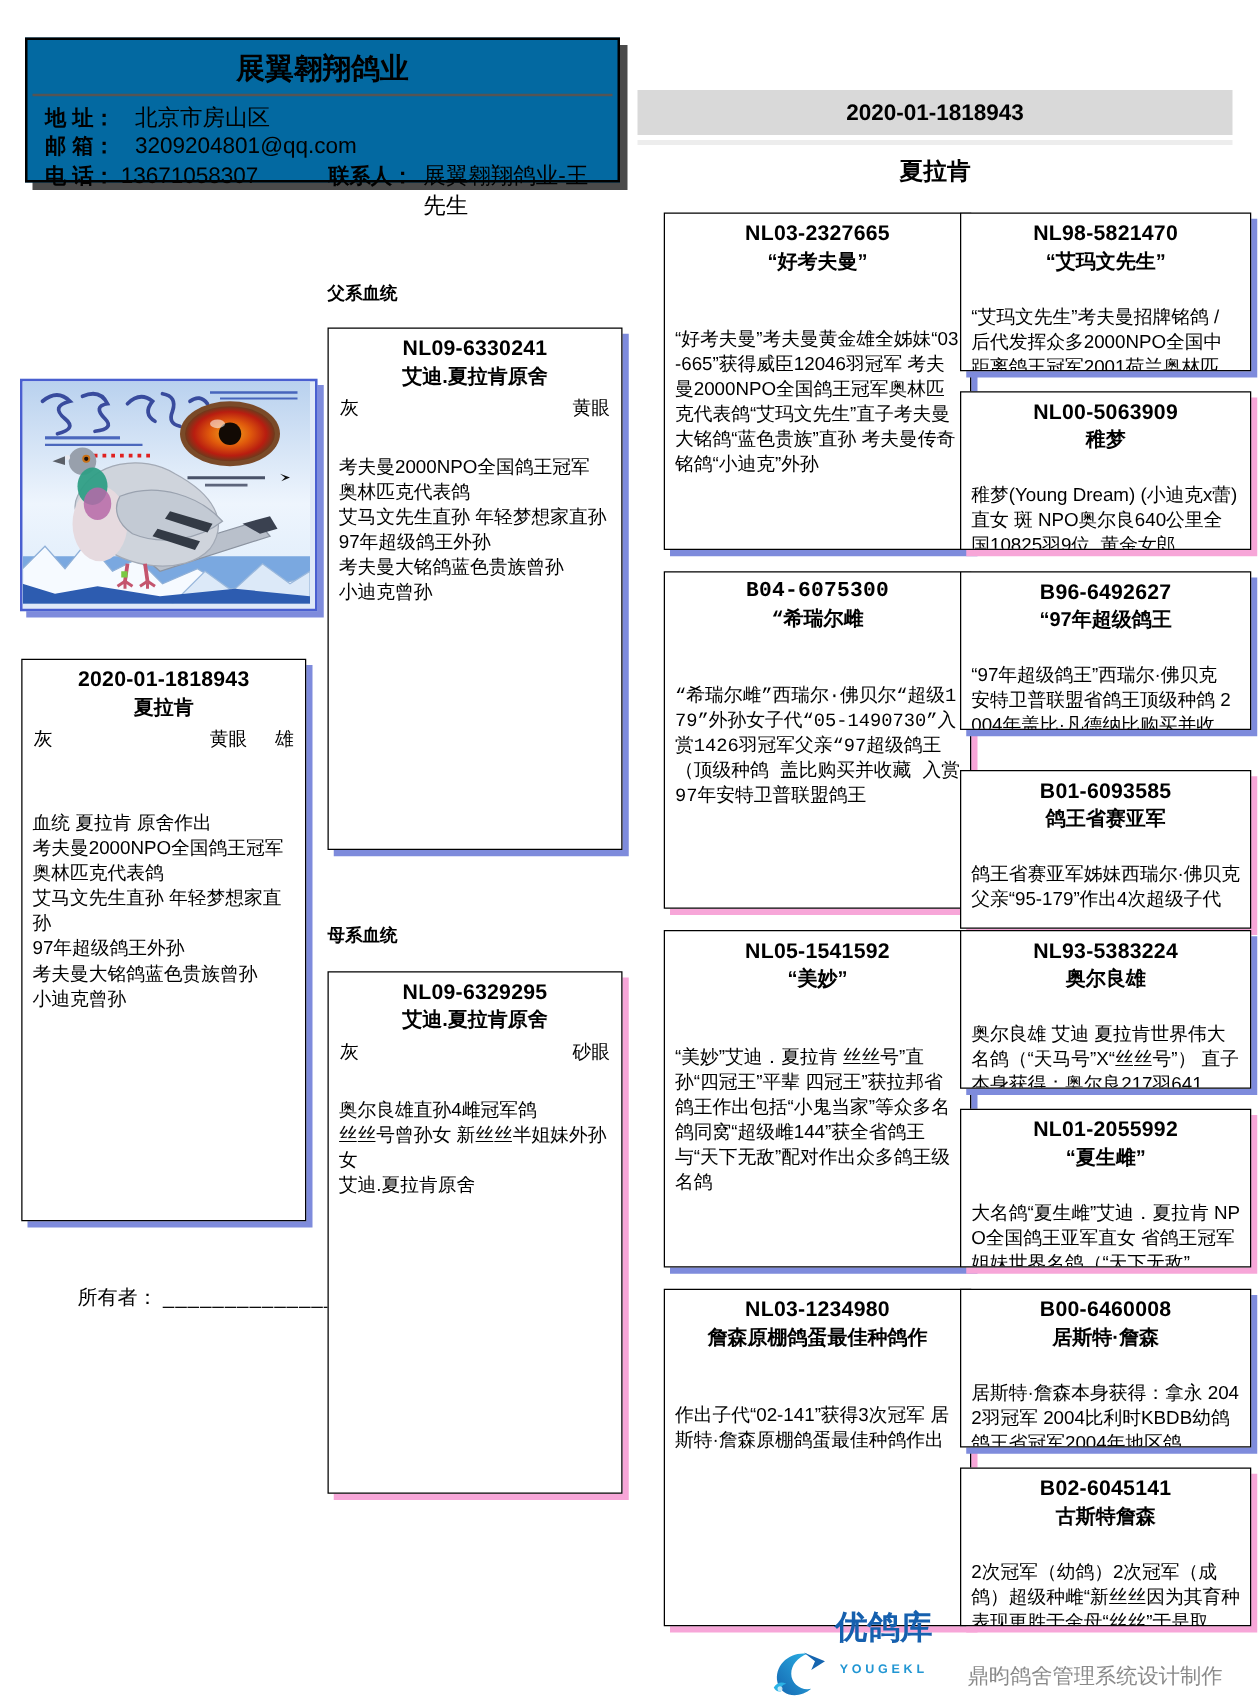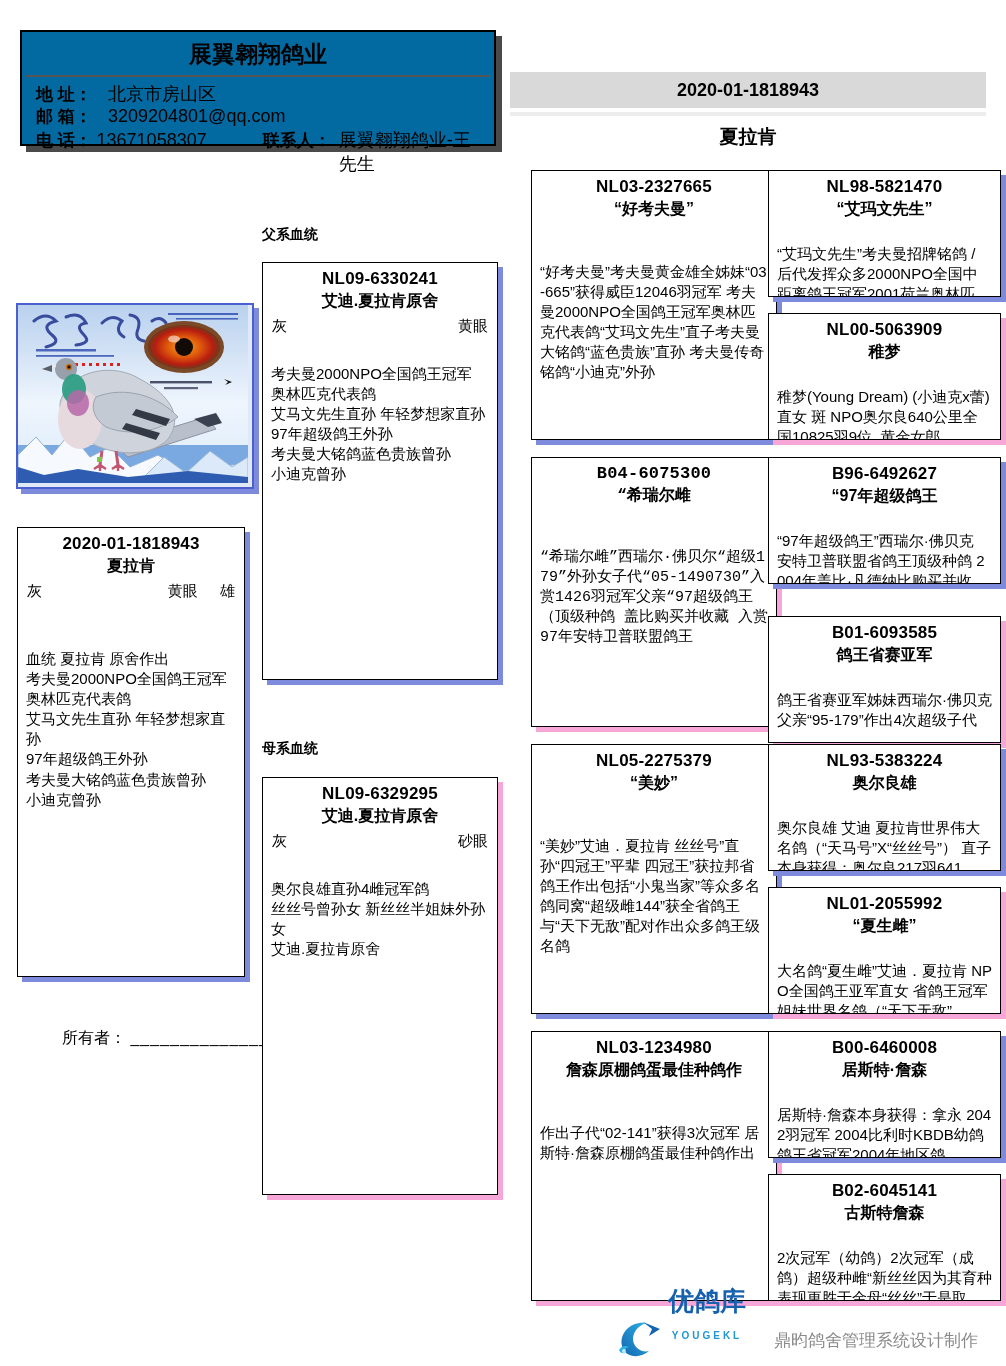--- a/index.html
+++ b/index.html
@@ -261,21 +261,21 @@
   <div class="box-ring">NL03-2327665</div>
   <div class="box-name">“好考夫曼”</div>
   <div class="box-body">“好考夫曼”考夫曼黄金雄全姊妹“03-665”获得威臣12046羽冠军 考夫曼2000NPO全国鸽王冠军奥林匹克代表鸽“艾玛文先生”直子考夫曼大铭鸽“蓝色贵族”直孙 考夫曼传奇铭鸽“小迪克”外孙</div>
 </div>
 <div class="pbox gp gp1 female">
   <div class="box-ring">B04-6075300</div>
   <div class="box-name">“希瑞尔雌</div>
   <div class="box-body">“希瑞尔雌”西瑞尔·佛贝尔“超级179”外孙女子代“05-1490730”入赏1426羽冠军父亲“97超级鸽王 （顶级种鸽 盖比购买并收藏 入赏97年安特卫普联盟鸽王</div>
 </div>
 <div class="pbox gp gp2 male">
-  <div class="box-ring">NL05-2275379</div>
+  <div class="box-ring">NL05-1541592</div>
   <div class="box-name">“美妙”</div>
   <div class="box-body">“美妙”艾迪．夏拉肯 丝丝号”直孙“四冠王”平辈 四冠王”获拉邦省鸽王作出包括“小鬼当家”等众多名鸽同窝“超级雌144”获全省鸽王与“天下无敌”配对作出众多鸽王级名鸽</div>
 </div>
 <div class="pbox gp gp3 female">
   <div class="box-ring">NL03-1234980</div>
   <div class="box-name">詹森原棚鸽蛋最佳种鸽作</div>
   <div class="box-body">作出子代“02-141”获得3次冠军 居斯特·詹森原棚鸽蛋最佳种鸽作出</div>
 </div>
 
 <div class="pbox ggp ggp0 male">

